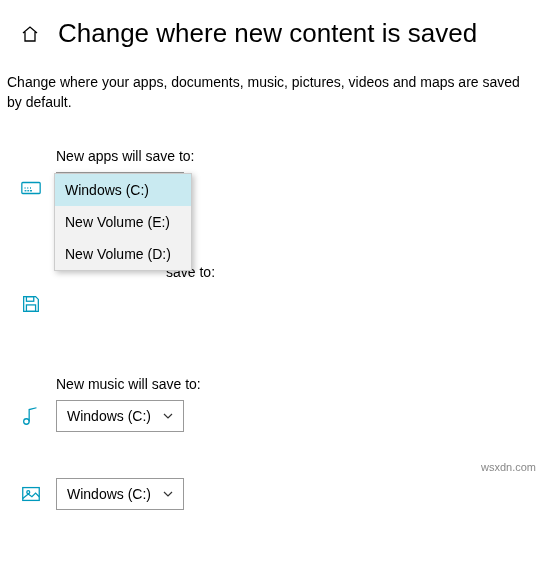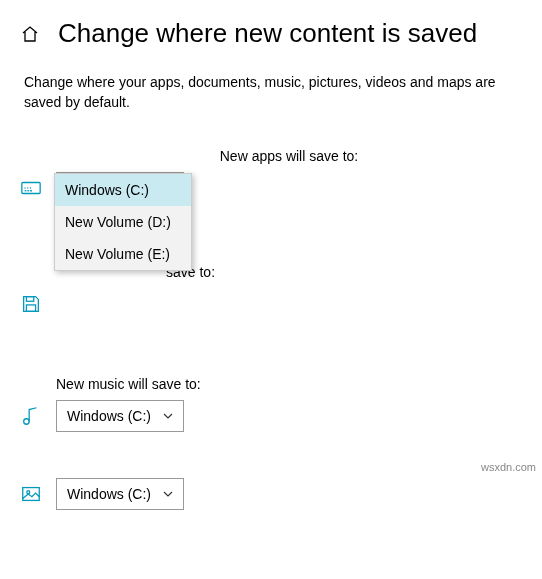--- a/index.html
+++ b/index.html
@@ -21,21 +21,21 @@
     }
     .home-icon {
       width: 20px;
       height: 20px;
     }
     .page-title {
       font-size: 26px;
       font-weight: 400;
     }
     .description {
-      padding: 16px 20px 8px 24px;
+      padding: 16px 20px 8px 7px;
       font-size: 14px;
       line-height: 1.4;
       color: #000;
     }
     .section {
       padding: 12px 20px 0 20px;
     }
     .section-label {
       font-size: 14px;
       margin-left: 36px;
@@ -91,21 +91,21 @@
       background: #c9eaf1;
     }
     .watermark {
       position: absolute;
       right: 6px;
       bottom: 106px;
       font-size: 11px;
       color: #888;
     }
     
-    .sec-apps { margin-top: 16px; text-align: center; }
+    .sec-apps { margin-top: 16px; }
     .sec-docs { margin-top: 48px; }
     .sec-music { margin-top: 44px; }
     .sec-photos { margin-top: 34px; }
     .sec-movies { margin-top: 36px; }
   </style>
 </head>
 <body>
 
 <div class="header">
   <span class="home-icon">
@@ -138,22 +138,22 @@
         <svg class="chev" viewBox="0 0 10 10">
             <path d="M1 3 L5 7 L9 3" fill="none" stroke="#333" stroke-width="1.2"></path>
           </svg>
       </span>
     </div>
   </div>
 </div>
 
 <div class="dropdown">
   <div class="dropdown-item selected">Windows (C:)</div>
+  <div class="dropdown-item">New Volume (E:)</div>
   <div class="dropdown-item">New Volume (D:)</div>
-  <div class="dropdown-item">New Volume (E:)</div>
 </div>
 
 <div class="section sec-docs">
   <div class="section-label" style="padding-left:110px;">save to:</div>
   <div class="row">
     <span class="row-icon">
       <svg viewBox="0 0 24 24" width="22" height="22" fill="none" stroke="#0099bc" stroke-width="1.4">
         <path d="M4 4 H17 L20 7 V20 H4 Z"></path>
         <rect x="7" y="4" width="8" height="5"></rect>
         <rect x="7" y="13" width="10" height="7"></rect>

